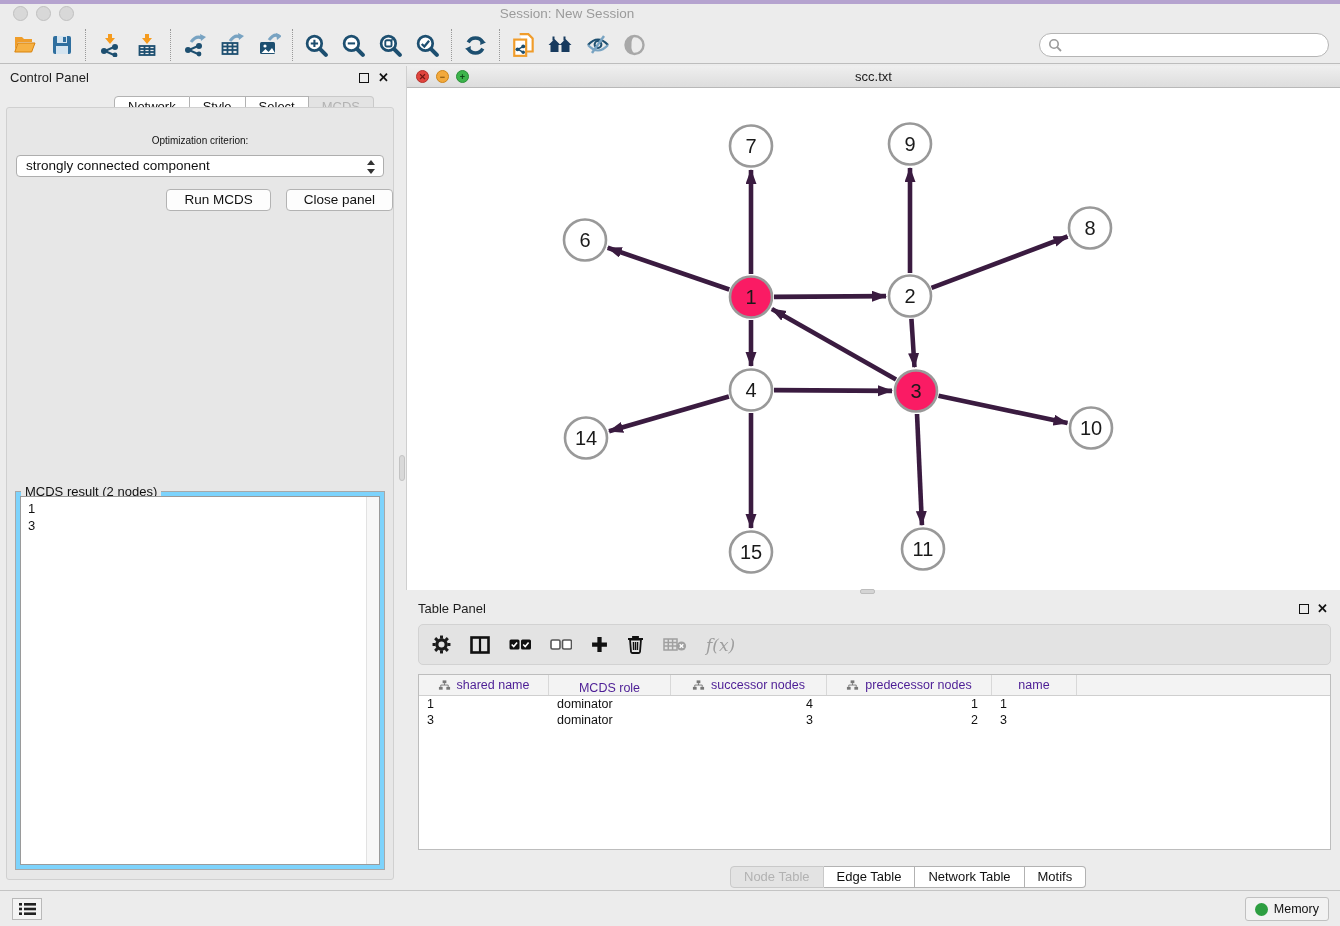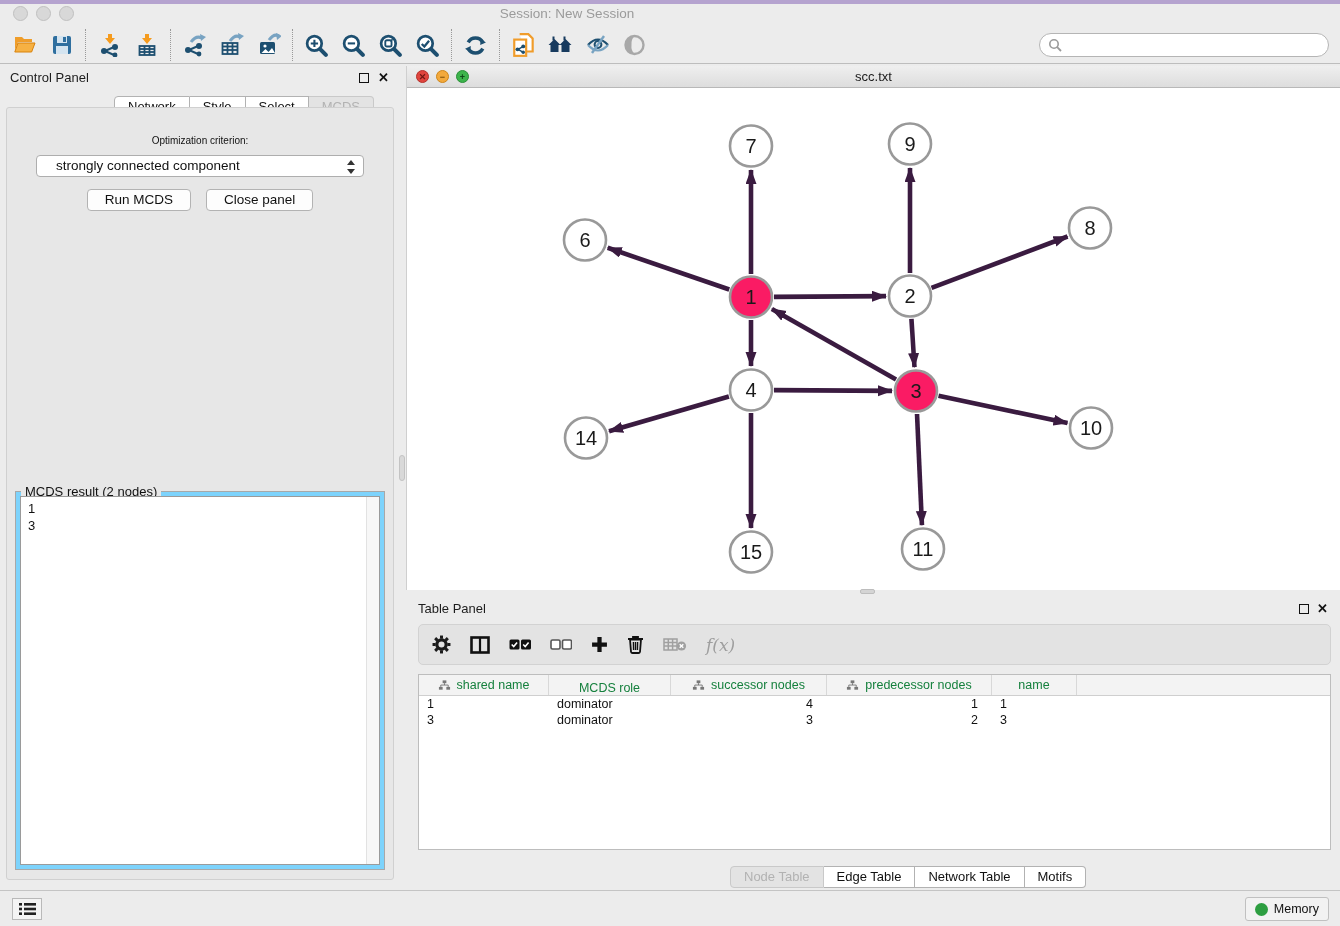--- a/index.html
+++ b/index.html
@@ -30,25 +30,25 @@
 
   .tabs-row { display:flex;padding-left:36px; }
   .cp-tabs { position:absolute; top:32px; left:78px; }
   .tab { background:#fff; border:1px solid #b2b2b2; border-left:none; font-size:13px; padding:2px 13px 3px; color:#111; }
   .tab:first-child { border-left:1px solid #b2b2b2; border-radius:4px 0 0 4px; }
   .tab:last-child { border-radius:0 4px 4px 0; }
   .tab.active { background:#e3e3e3; color:#b2b2b2; border-color:#c9c9c9; }
 
   .cp-content { position:absolute; top:43px; left:6px; right:6px; bottom:8px; background:#e7e7e7; border:1px solid #d0d0d0; border-radius:3px; }
   .opt-label { text-align:center; margin-top:27px; font-size:10px; color:#111; }
-  .selectbox { position:relative; width:328px; height:22px; margin:9px auto 0; background:#fff; border:1px solid #aeaeae; border-radius:4px; font-size:13.5px; line-height:20px; padding-left:19px; color:#111; }
+  .selectbox { position:relative; width:368px; height:22px; margin:9px auto 0; background:#fff; border:1px solid #aeaeae; border-radius:4px; font-size:13.5px; line-height:20px; padding-left:9px; color:#111; }
   .stepper { position:absolute; right:6px; top:3px; width:11px; height:16px; }
   .stepper .up { position:absolute; top:1px; left:1px; width:0; height:0; border-left:4.5px solid transparent; border-right:4.5px solid transparent; border-bottom:5px solid #333; }
   .stepper .dn { position:absolute; bottom:1px; left:1px; width:0; height:0; border-left:4.5px solid transparent; border-right:4.5px solid transparent; border-top:5px solid #333; }
-  .btn-row { display:flex; justify-content:center; gap:15px; margin-top:12px; }
+  .btn-row { display:flex; justify-content:flex-end; gap:15px; margin-top:12px; }
   .pbtn { height:22px; padding:0 17px; background:#fdfdfd; border:1px solid #b3b3b3; border-radius:4px; font-size:13.5px; color:#111; line-height:20px; }
 
   .result-box { position:absolute; left:8px; top:383px; right:8px; bottom:9px; border:1px solid #a8a8a8; background:#7dd3fc; }
   .result-legend { position:absolute; top:-8px; left:5px; background:#e7e7e7; padding:0 4px; font-size:13px; color:#111; }
   .result-area { position:absolute; inset:4px; border:1px solid #9a9a9a; background:#fff; overflow:hidden; }
   .result-lines { padding:3px 7px; font-size:13px; line-height:17px; color:#111; }
   .result-scroll { position:absolute; right:0; top:0; bottom:0; width:13px; background:#f7f7f7; border-left:1px solid #e2e2e2; }
 
   
   .network-window { position:absolute; left:406px; top:66px; width:934px; height:524px; background:#fff; border-left:1px solid #cfcfcf; }
@@ -67,21 +67,21 @@
   
   .table-panel { position:absolute; left:406px; top:596px; width:934px; height:292px; }
   .tp-head { position:absolute; top:5px; left:12px; font-size:13px; color:#1d1d1d; }
   .tp-float { right:31px; top:8px; } .tp-close { right:12px; top:6px; }
   .tp-toolbar { position:absolute; top:28px; left:12px; right:9px; height:41px; background:#e3e3e3; border:1px solid #d2d2d2; border-radius:5px; display:flex; align-items:center; gap:19px; padding-left:13px; }
   .tp-ic { display:flex; align-items:center; justify-content:center; }
   .fx-label { font-family:"DejaVu Serif", serif; font-style:italic; font-size:17px; color:#9e9e9e; }
 
   .dtable { position:absolute; top:78px; left:12px; right:9px; bottom:38px; background:#fff; border:1px solid #bdbdbd; overflow:hidden; }
   .thead { display:flex; height:21px; background:#f3f3f3; border-bottom:1px solid #cfcfcf; }
-  .th { display:flex; align-items:center; justify-content:center; gap:6px; font-size:12.5px; color:#15803d; border-right:1px solid #d8d8d8; position:relative; }
+  .th { display:flex; align-items:center; justify-content:center; gap:6px; font-size:12.5px; color:#4c1d95; border-right:1px solid #d8d8d8; position:relative; }
   .trow { display:flex; height:16px; font-size:12.5px; color:#111; }
   .td { overflow:hidden; white-space:nowrap; line-height:16px; }
 
   .tp-tabs { position:absolute; top:270px; left:288px; }
 
   
   .statusbar { position:absolute; bottom:0; left:0; width:1340px; height:36px; border-top:1px solid #c4c4c4; background:#ececec; }
   .sb-left { position:absolute; left:12px; top:7px; width:30px; height:22px; background:#f4f4f4; border:1px solid #b9b9b9; display:flex; align-items:center; justify-content:center; }
   .memory-btn { position:absolute; right:11px; top:6px; height:24px; background:#f2f2f2; border:1px solid #c0c0c0; border-radius:3px; display:flex; align-items:center; gap:6px; padding:8px 9px;text-align:center; }
   .mem-dot { width:13px; height:13px; border-radius:50%; }

